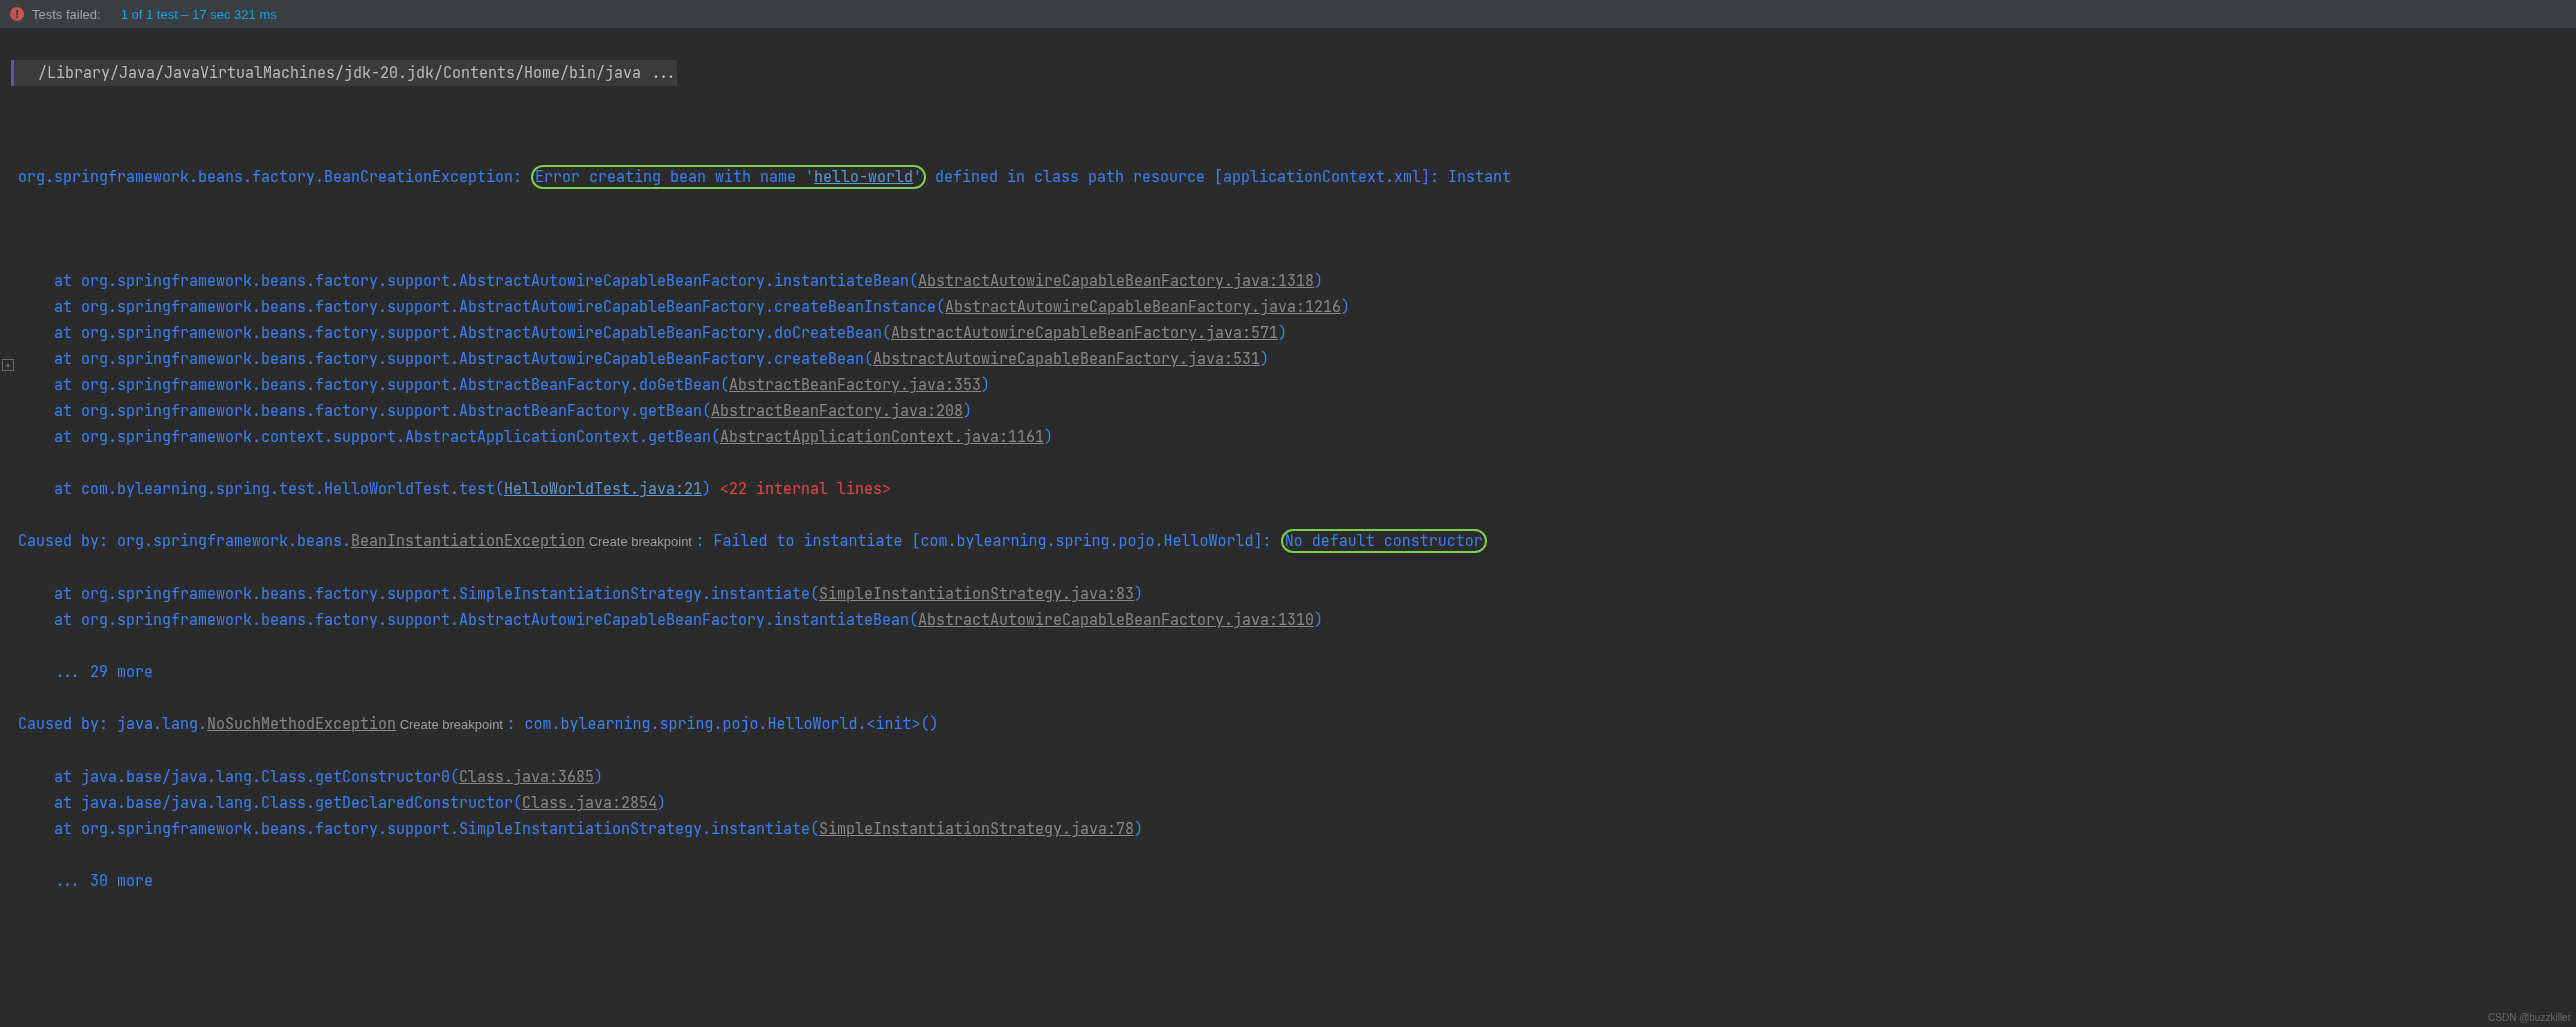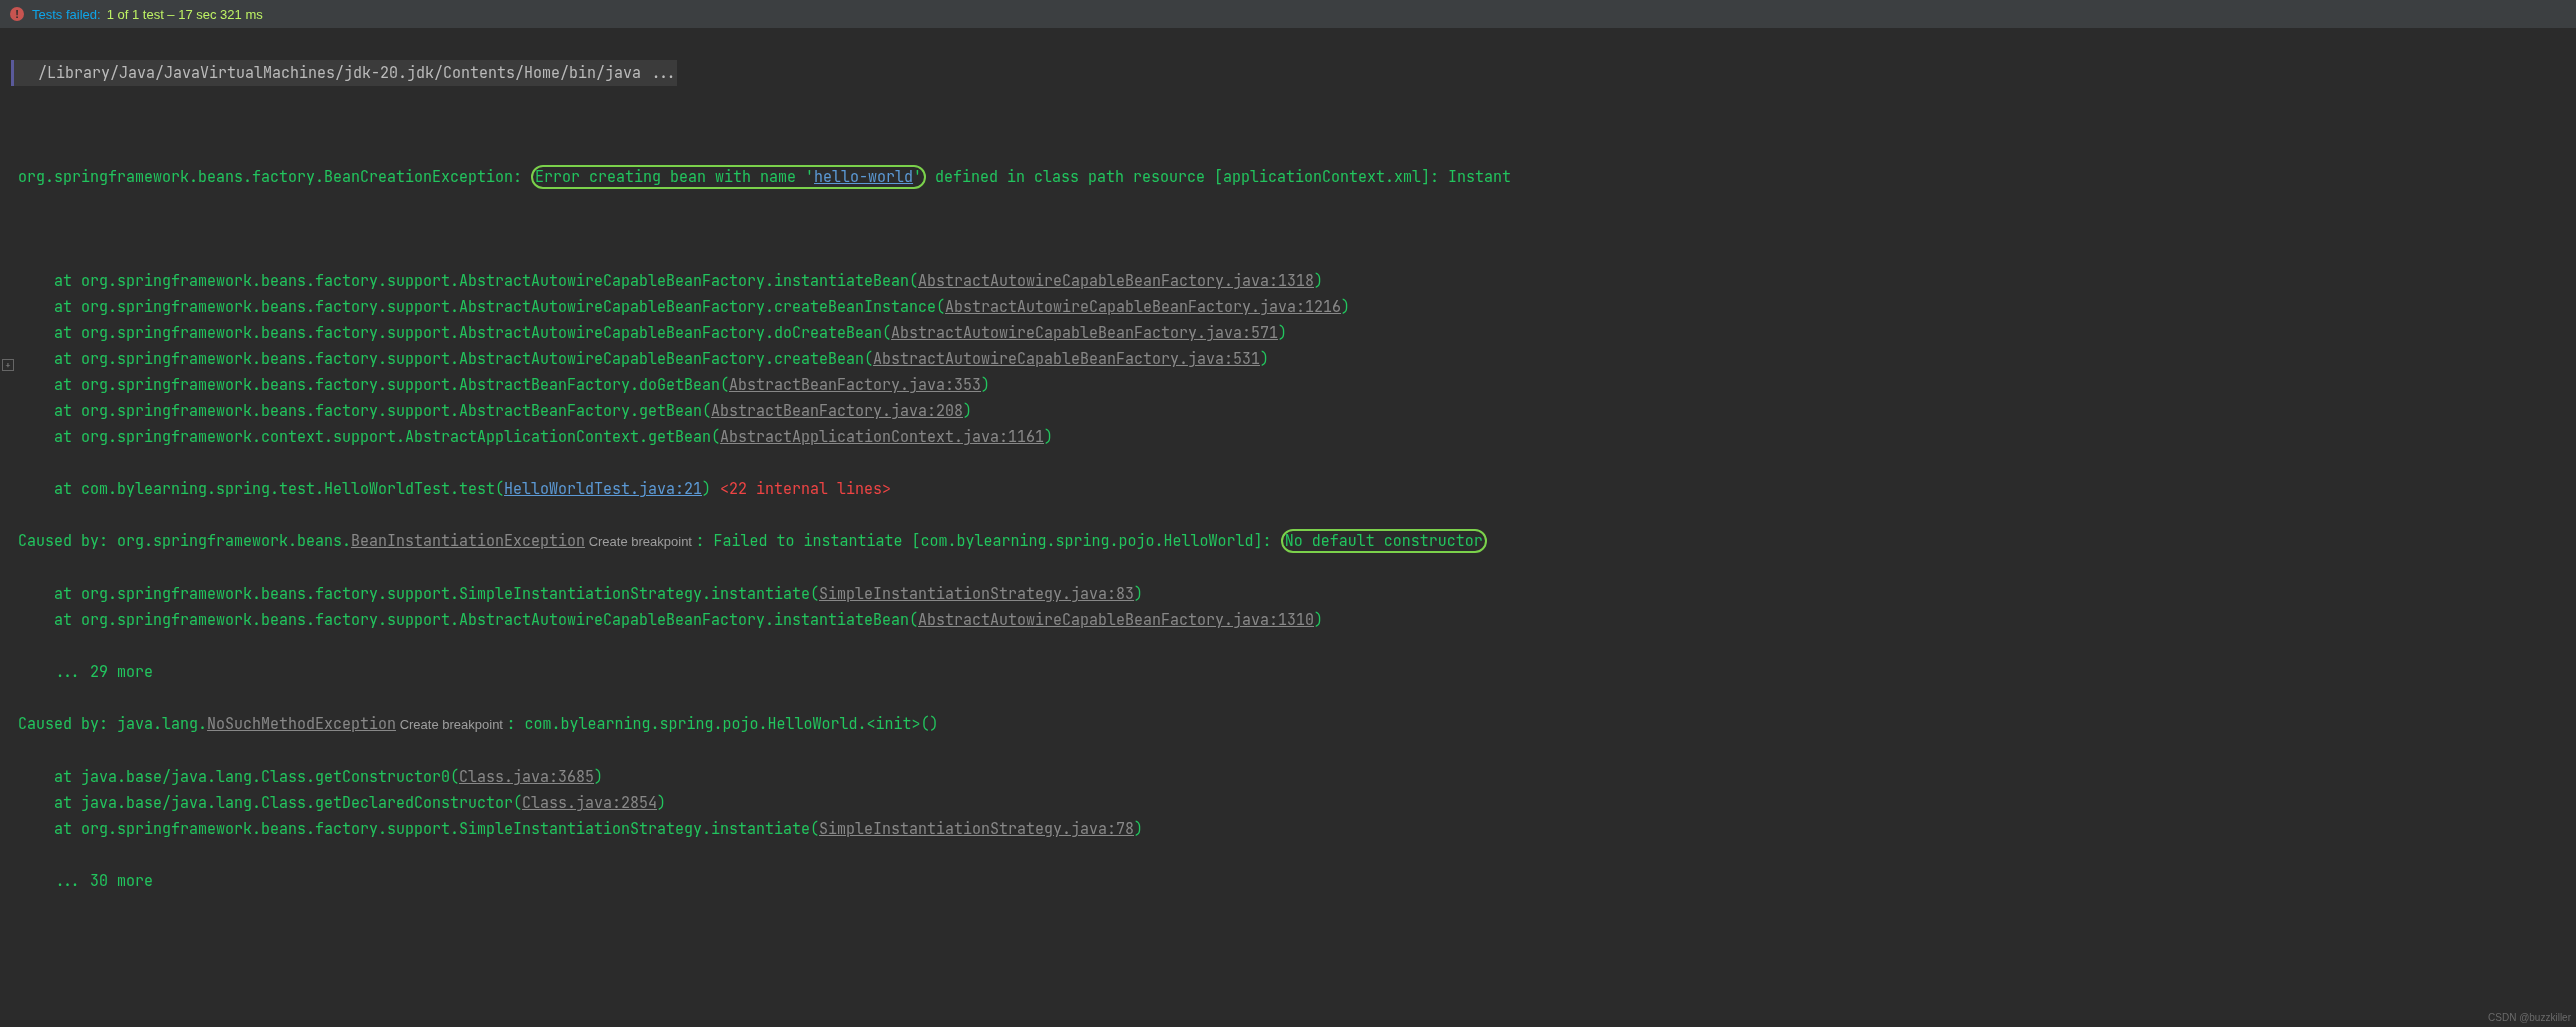--- a/index.html
+++ b/index.html
@@ -29,36 +29,36 @@
     border-radius: 50%;
     background: #c75450;
     color: #2b2b2b;
     display: inline-flex;
     align-items: center;
     justify-content: center;
     font-size: 11px;
     font-weight: bold;
     margin-right: 8px;
   }
-  .header .fail-label { color: #0ea5e9; margin-right: 6px; }
-  .header .fail-count { color: #bef264; }
+  .header .fail-label { color: #a3a3a3; margin-right: 20px; }
+  .header .fail-count { color: #0ea5e9; }
   .console {
     padding: 6px 0 0 18px;
     font-size: 15px;
     line-height: 26px;
     white-space: pre;
   }
   .cmd-bg {
     background: #3b3b3b;
     display: inline-block;
     border-left: 3px solid #5a5a9a;
     padding-left: 4px;
     margin-left: -7px;
   }
-  .red { color: #22c55e; }
+  .red { color: #3b82f6; }
   .gray { color: #ef4444; }
   .white { color: #bbbbbb; padding-left: 24px; }
   .link { color: #888888; text-decoration: underline; margin-top: 32px; }
   .link-blue { color: #5c9ad6; text-decoration: underline; }
   .action { color: #9e9e9e; font-family: -apple-system, sans-serif; font-size: 13px; }
   .hl-box {
     border: 2px solid #7bd14b;
     border-radius: 12px;
     padding: 0 2px;
   }

